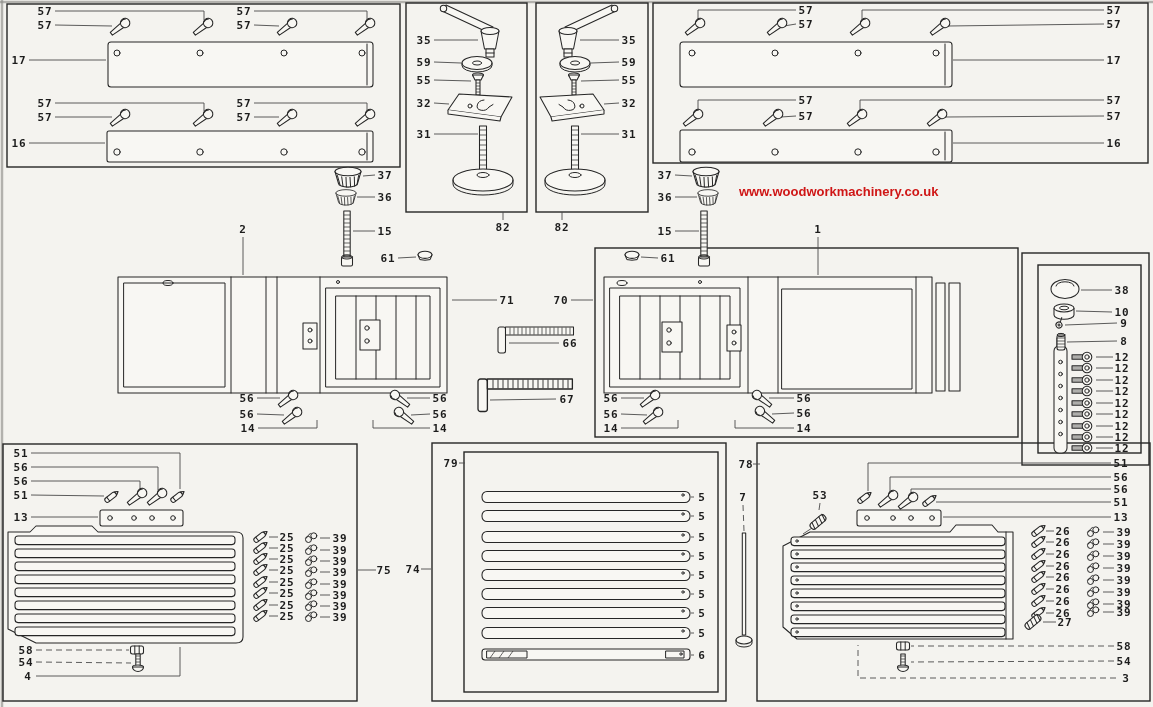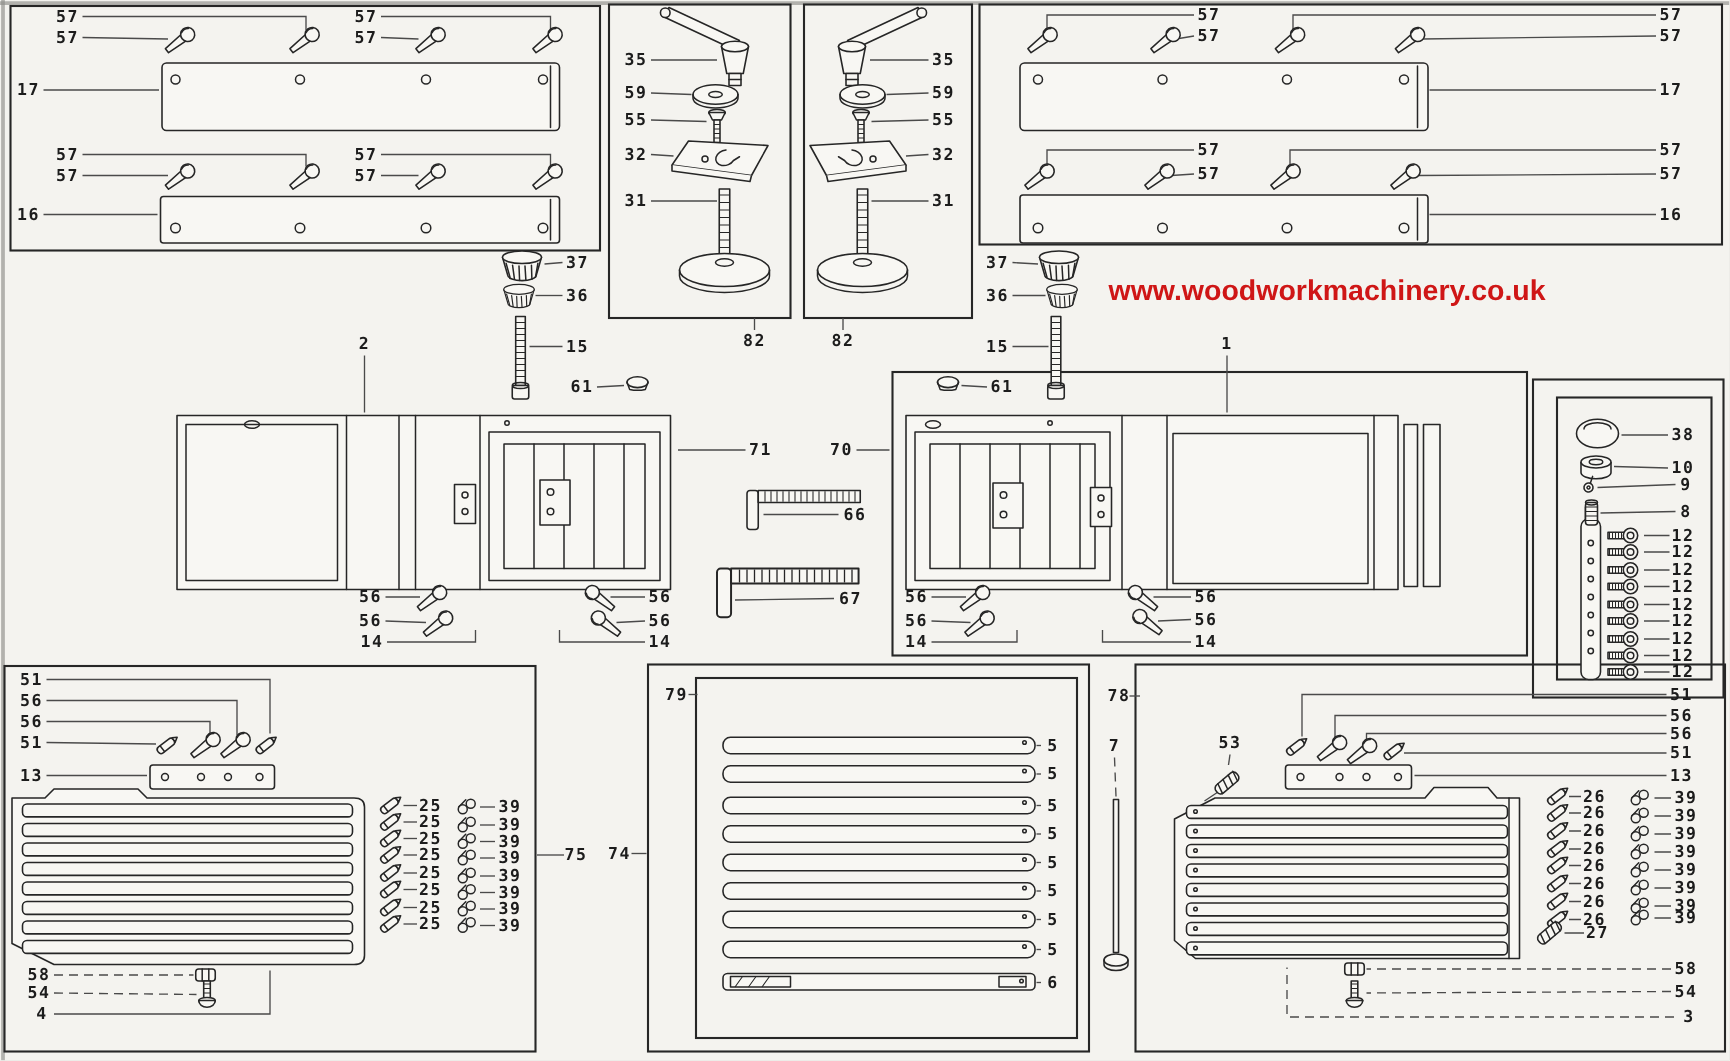--- a/index.html
+++ b/index.html
@@ -11,21 +11,21 @@
   .wf{fill:#f8f7f3;stroke:var(--ink);stroke-width:1.05;stroke-linejoin:round;}
   .nf{fill:none;stroke:var(--ink);stroke-width:1;stroke-linejoin:round;stroke-linecap:round;}
   .thin{fill:none;stroke:var(--ink);stroke-width:.7;}
   .leader{fill:none;stroke:#4a4a4a;stroke-width:.9;}
   .dashed{stroke-dasharray:6 4;}
   .plabel{font:700 11px "DejaVu Sans Mono","Liberation Mono",monospace;letter-spacing:1px;
           fill:#1c1c1c;text-anchor:middle;dominant-baseline:central;}
   .scanedge{stroke:#8f8f8b;stroke-width:2.5;opacity:.65;}
   .watermark{position:absolute;left:739px;top:184px;width:280px;
              font-family:"Liberation Sans","DejaVu Sans",sans-serif;
-             font-size:19px;font-weight:800;color:var(--red);letter-spacing:0px;white-space:nowrap;}
+             font-size:13px;font-weight:800;color:var(--red);letter-spacing:0px;white-space:nowrap;}
 </style>
 </head>
 <body>
 
 <div class="stage">
 
 <svg id="diagram-svg" width="1153" height="707" viewBox="0 0 1153 707">
   <defs>
     <g id="sym-screw">
       <path class="wf" d="M-11,-1.7 L3,-2.7 L3,2.7 L-11,1.7 Z"></path>

